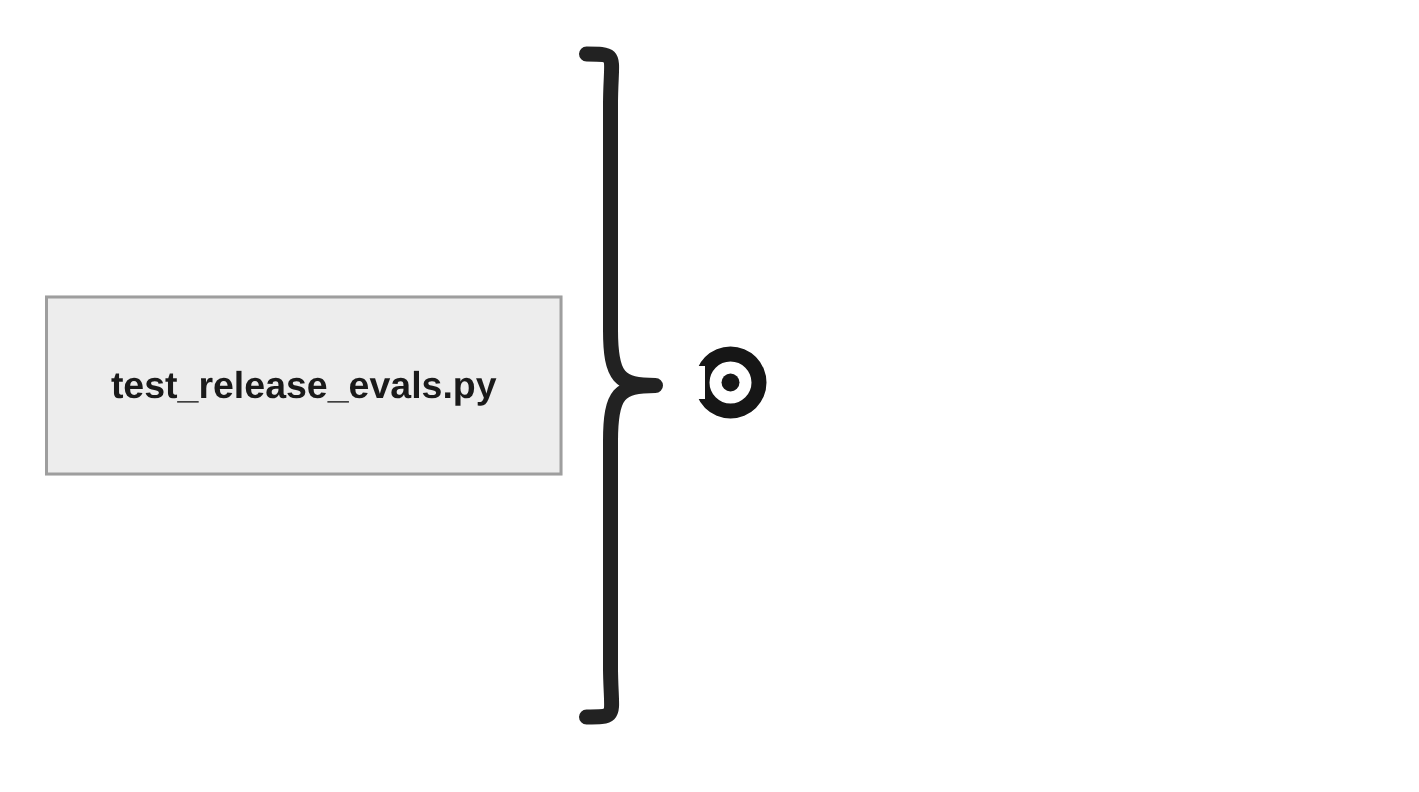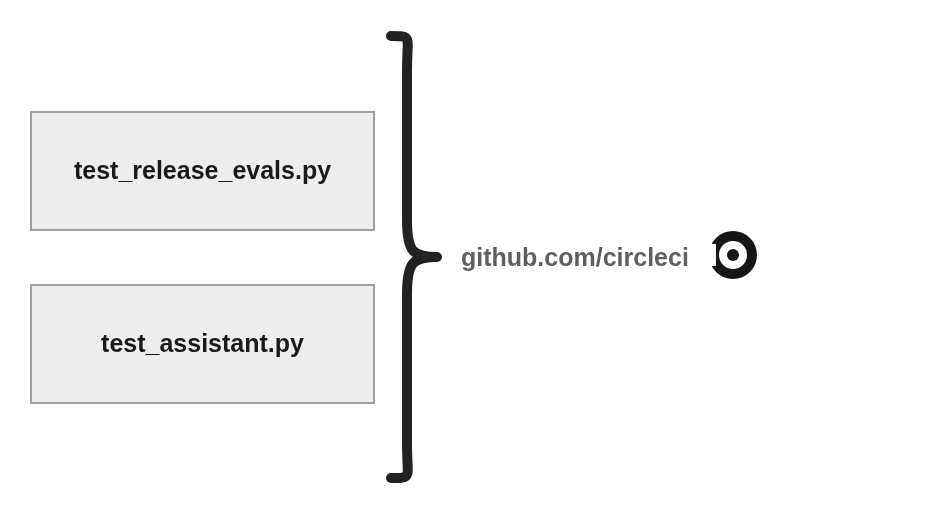--- a/index.html
+++ b/index.html
@@ -66,41 +66,37 @@
   </style>
 </head>
 <body>
 
 <div class="diagram">
 
   <div class="files-column">
     <div class="file-box">
       <span class="file-label">test_release_evals.py</span>
     </div>
-    <div class="file-box">
-      <span class="file-label">test_assistant.py</span>
-    </div>
   </div>
 
   <div class="brace-wrap">
     <svg class="brace-svg" width="60" height="454" viewBox="0 0 60 454">
       <path d="
         M 8 6
         C 30 6, 24 6, 24 40
         L 24 190
         C 24 222, 30 227, 54 227
         C 30 227, 24 232, 24 264
         L 24 414
         C 24 448, 30 448, 8 448
       " fill="none" stroke="#222222" stroke-width="10" stroke-linecap="round" stroke-linejoin="round"></path>
     </svg>
   </div>
 
   <div class="right-group">
-    <span class="right-label">github.com/circleci</span>
     <span>
       <svg class="circleci-icon" viewBox="0 0 104 104">
         <circle cx="52" cy="52" r="12" fill="#161616"></circle>
         <path fill="#161616" d="
           M 52 4
           A 48 48 0 1 1 52 100
           A 48 48 0 1 1 52 4
           Z
           M 52 24
           A 28 28 0 1 0 52 80

